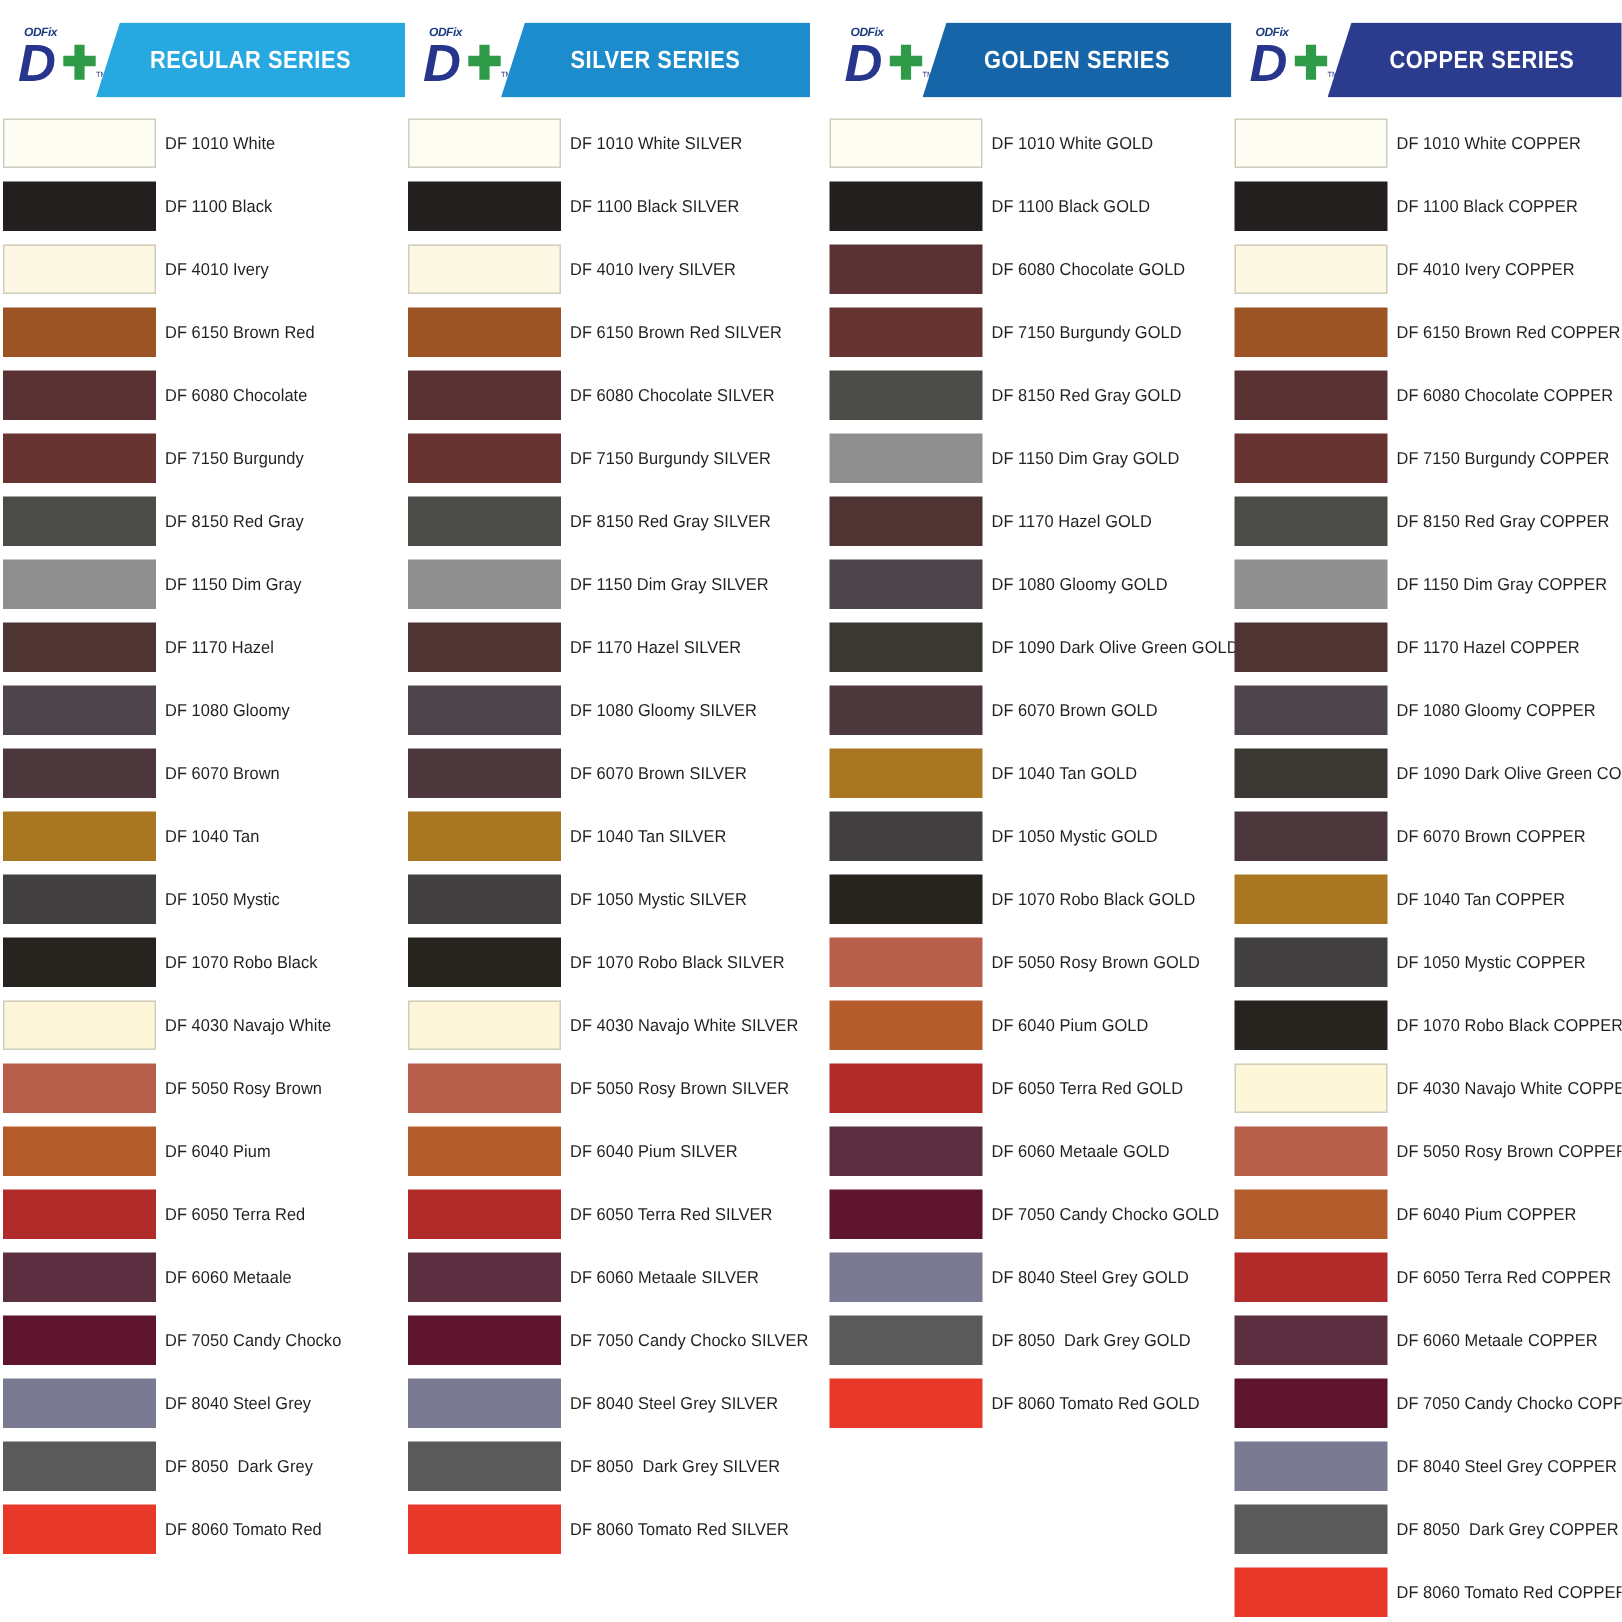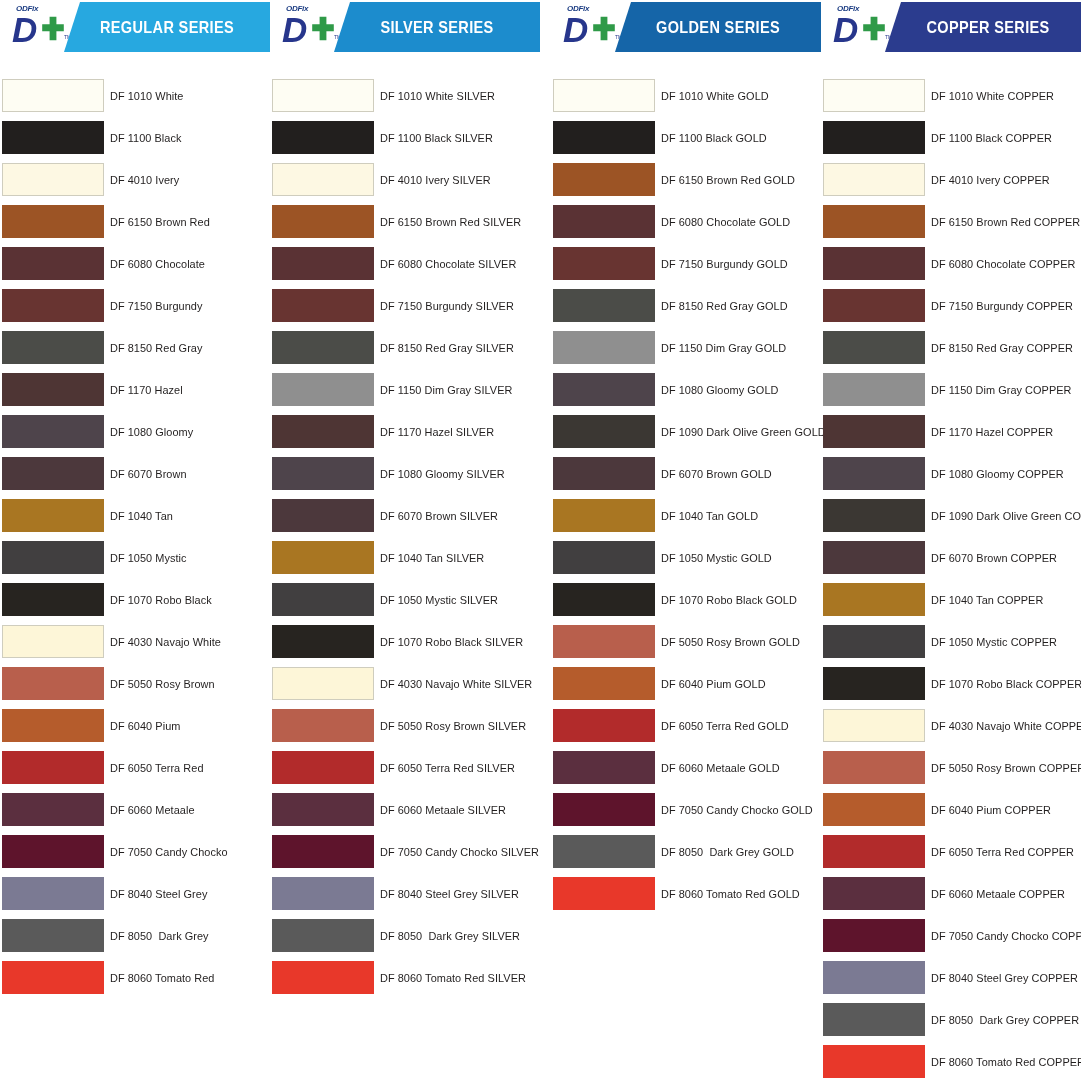--- a/index.html
+++ b/index.html
@@ -21,21 +21,21 @@
   }
   .column {
     position: absolute;
     top: 0;
     width: 270px;
     height: 1081px;
   }
   
   .col-header {
     position: absolute;
-    top: 2px;
+    top: 15px;
     left: 0;
     width: 270px;
     height: 62px;
   }
   .logo {
     position: absolute;
     left: 8px;
     top: 2px;
     width: 64px;
     height: 48px;
@@ -186,20 +186,24 @@
         </div>
         <div class="row">
           <div class="swatch" style="background: rgb(104, 52, 49);"></div>
           <div class="row-label">DF 7150 Burgundy</div>
         </div>
         <div class="row">
           <div class="swatch" style="background: rgb(75, 76, 72);"></div>
           <div class="row-label">DF 8150 Red Gray</div>
         </div>
         <div class="row">
+          <div class="swatch" style="background: rgb(143, 143, 143);"></div>
+          <div class="row-label">DF 1150 Dim Gray</div>
+        </div>
+        <div class="row">
           <div class="swatch" style="background: rgb(78, 53, 52);"></div>
           <div class="row-label">DF 1170 Hazel</div>
         </div>
         <div class="row">
           <div class="swatch" style="background: rgb(78, 68, 75);"></div>
           <div class="row-label">DF 1080 Gloomy</div>
         </div>
         <div class="row">
           <div class="swatch" style="background: rgb(76, 56, 60);"></div>
           <div class="row-label">DF 6070 Brown</div>
@@ -330,20 +334,24 @@
         </div>
         <div class="row">
           <div class="swatch bordered" style="background: rgb(253, 246, 216);"></div>
           <div class="row-label">DF 4030 Navajo White SILVER</div>
         </div>
         <div class="row">
           <div class="swatch" style="background: rgb(184, 95, 76);"></div>
           <div class="row-label">DF 5050 Rosy Brown SILVER</div>
         </div>
         <div class="row">
+          <div class="swatch" style="background: rgb(181, 92, 44);"></div>
+          <div class="row-label">DF 6040 Pium SILVER</div>
+        </div>
+        <div class="row">
           <div class="swatch" style="background: rgb(178, 43, 43);"></div>
           <div class="row-label">DF 6050 Terra Red SILVER</div>
         </div>
         <div class="row">
           <div class="swatch" style="background: rgb(91, 47, 63);"></div>
           <div class="row-label">DF 6060 Metaale SILVER</div>
         </div>
         <div class="row">
           <div class="swatch" style="background: rgb(94, 20, 44);"></div>
           <div class="row-label">DF 7050 Candy Chocko SILVER</div>
@@ -382,40 +390,40 @@
       <div class="rows">
         <div class="row">
           <div class="swatch bordered" style="background: rgb(254, 253, 243);"></div>
           <div class="row-label">DF 1010 White GOLD</div>
         </div>
         <div class="row">
           <div class="swatch" style="background: rgb(34, 31, 30);"></div>
           <div class="row-label">DF 1100 Black GOLD</div>
         </div>
         <div class="row">
-          <div class="swatch" style="background: rgb(156, 84, 37);"></div>
-          <div class="row-label">DF 6150 Brown Red GOLD</div>
-        </div>
-        <div class="row">
           <div class="swatch" style="background: rgb(90, 50, 52);"></div>
           <div class="row-label">DF 6080 Chocolate GOLD</div>
         </div>
         <div class="row">
           <div class="swatch" style="background: rgb(104, 52, 49);"></div>
           <div class="row-label">DF 7150 Burgundy GOLD</div>
         </div>
         <div class="row">
           <div class="swatch" style="background: rgb(75, 76, 72);"></div>
           <div class="row-label">DF 8150 Red Gray GOLD</div>
         </div>
         <div class="row">
           <div class="swatch" style="background: rgb(143, 143, 143);"></div>
           <div class="row-label">DF 1150 Dim Gray GOLD</div>
         </div>
         <div class="row">
+          <div class="swatch" style="background: rgb(78, 53, 52);"></div>
+          <div class="row-label">DF 1170 Hazel GOLD</div>
+        </div>
+        <div class="row">
           <div class="swatch" style="background: rgb(78, 68, 75);"></div>
           <div class="row-label">DF 1080 Gloomy GOLD</div>
         </div>
         <div class="row">
           <div class="swatch" style="background: rgb(59, 55, 51);"></div>
           <div class="row-label">DF 1090 Dark Olive Green GOLD</div>
         </div>
         <div class="row">
           <div class="swatch" style="background: rgb(76, 56, 60);"></div>
           <div class="row-label">DF 6070 Brown GOLD</div>
@@ -444,20 +452,24 @@
           <div class="swatch" style="background: rgb(178, 43, 43);"></div>
           <div class="row-label">DF 6050 Terra Red GOLD</div>
         </div>
         <div class="row">
           <div class="swatch" style="background: rgb(91, 47, 63);"></div>
           <div class="row-label">DF 6060 Metaale GOLD</div>
         </div>
         <div class="row">
           <div class="swatch" style="background: rgb(94, 20, 44);"></div>
           <div class="row-label">DF 7050 Candy Chocko GOLD</div>
+        </div>
+        <div class="row">
+          <div class="swatch" style="background: rgb(123, 122, 147);"></div>
+          <div class="row-label">DF 8040 Steel Grey GOLD</div>
         </div>
         <div class="row">
           <div class="swatch" style="background: rgb(90, 90, 90);"></div>
           <div class="row-label">DF 8050  Dark Grey GOLD</div>
         </div>
         <div class="row">
           <div class="swatch" style="background: rgb(232, 56, 42);"></div>
           <div class="row-label">DF 8060 Tomato Red GOLD</div>
         </div>
       </div>

